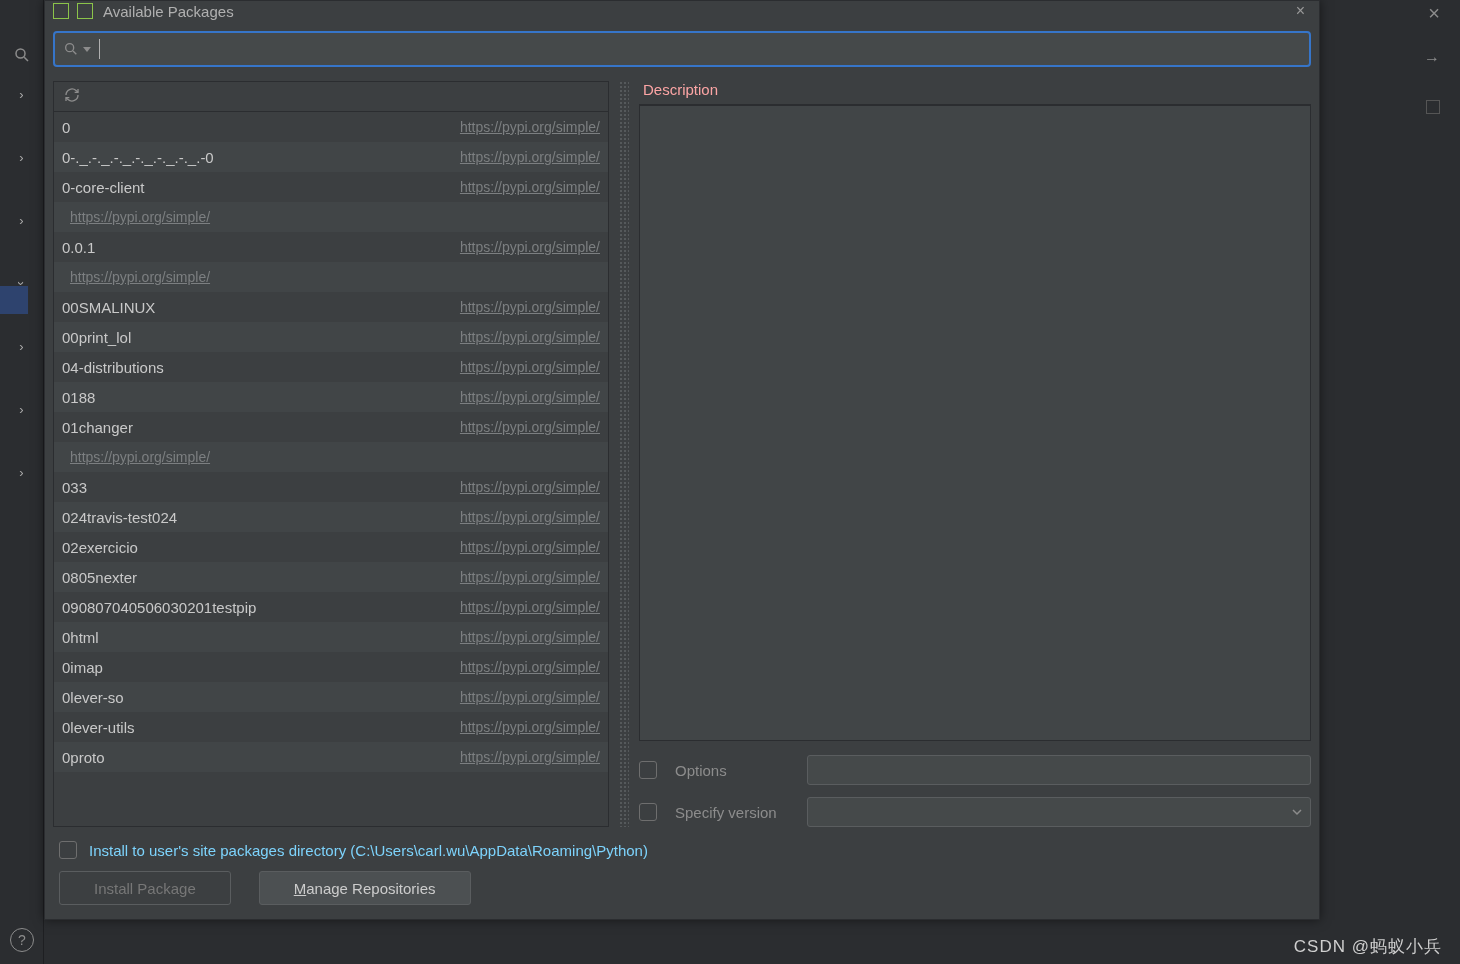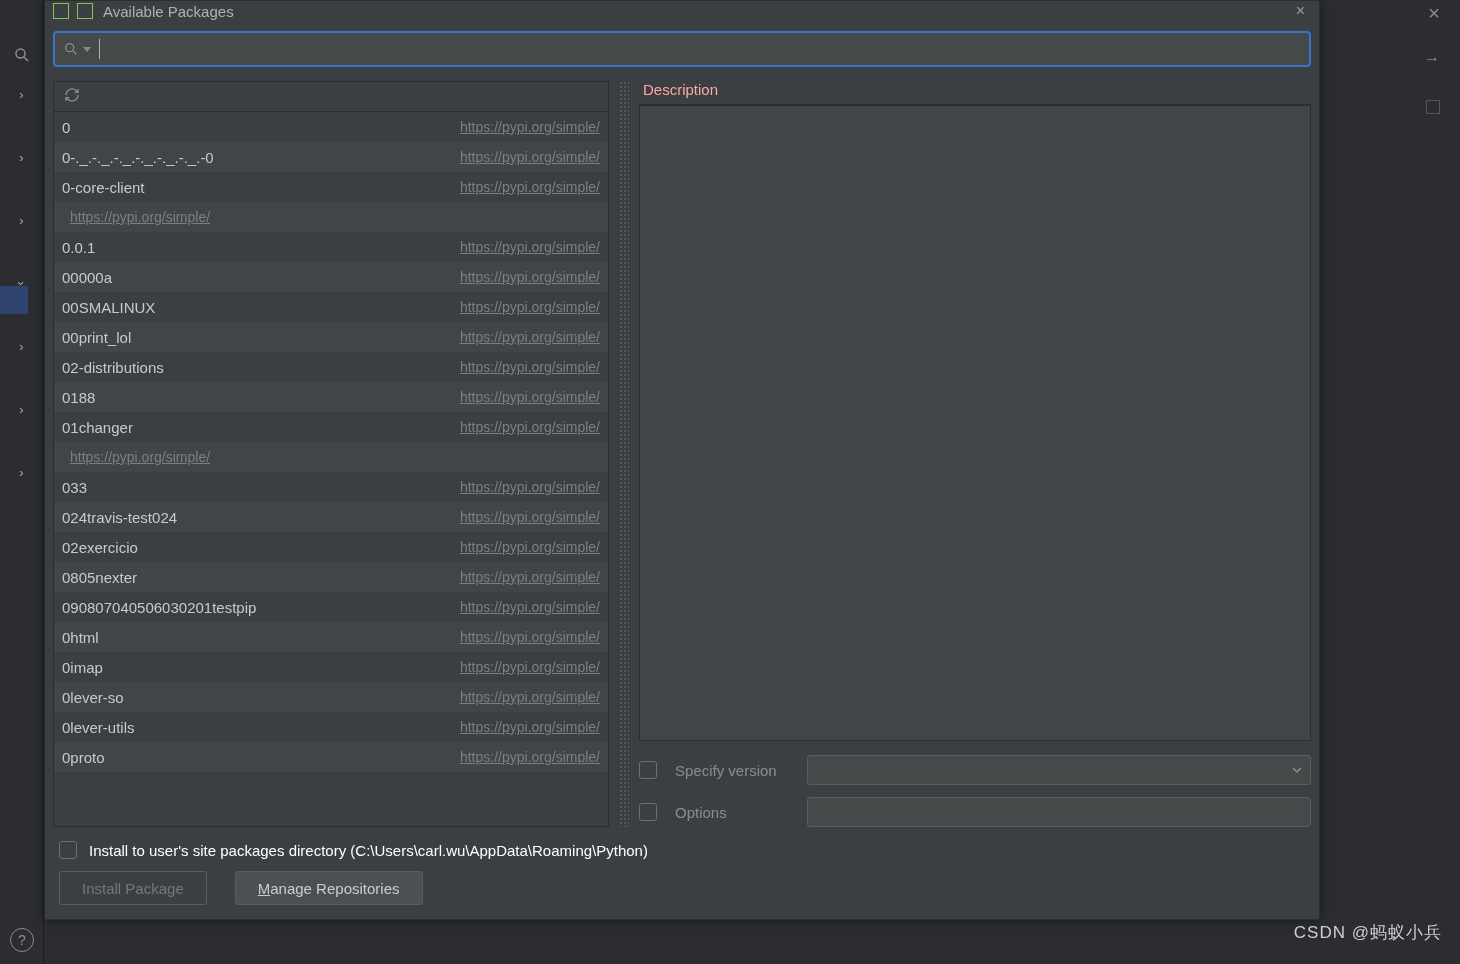--- a/index.html
+++ b/index.html
@@ -139,35 +139,35 @@
     color: #8c8c8c;
   }
   .combo .tri { margin-left: auto; }
   .txtfield {
     flex: 1; height: 30px; border: 1px solid #5a5d5f; border-radius: 3px;
     background: #45494a;
   }
   
   .bottom-row {
     padding: 6px 14px 12px 14px; display: flex; align-items: center;
-    gap: 12px; color: #ffffff; font-size: 15px;
+    gap: 12px; color: #7dd3fc; font-size: 15px;
   }
   .button-row {
     padding: 0 14px 14px 14px; display: flex; gap: 28px;
   }
   .btn {
-    height: 34px; padding: 0 22px; border: 1px solid #5a5d5f;
+    height: 34px; padding: 0 34px; border: 1px solid #5a5d5f;
     border-radius: 3px; background: #4c5052; color: #ccc;
     font-size: 15px; display: flex; align-items: center;
   }
   .btn.disabled { color: #777; background: #3c3f41; }
   .mnemonic { text-decoration: underline; }
   
   .watermark {
-    position: absolute; right: 18px; bottom: 20px;
+    position: absolute; right: 18px; bottom: 6px;
     color: #cfcfcf; font-size: 17px; letter-spacing: 1px;
   }
 </style>
 </head>
 <body>
 
 <div class="ide-gutter">
   <div class="ide-search">
     <svg width="18" height="18" viewBox="0 0 24 24" fill="none" stroke="#8c8c8c" stroke-width="2">
         <circle cx="10" cy="10" r="6"></circle>
@@ -243,33 +243,32 @@
             <span class="pkg-repo">https://pypi.org/simple/</span>
           </div>
           <div class="pkg-row">
             <span class="pkg-repo">https://pypi.org/simple/</span>
           </div>
           <div class="pkg-row">
             <span class="pkg-name">0.0.1</span>
             <span class="pkg-repo">https://pypi.org/simple/</span>
           </div>
           <div class="pkg-row">
-            <span class="pkg-name">00000a</span>
             <span class="pkg-repo">https://pypi.org/simple/</span>
           </div>
           <div class="pkg-row">
             <span class="pkg-name">00SMALINUX</span>
             <span class="pkg-repo">https://pypi.org/simple/</span>
           </div>
           <div class="pkg-row">
             <span class="pkg-name">00print_lol</span>
             <span class="pkg-repo">https://pypi.org/simple/</span>
           </div>
           <div class="pkg-row">
-            <span class="pkg-name">02-distributions</span>
+            <span class="pkg-name">04-distributions</span>
             <span class="pkg-repo">https://pypi.org/simple/</span>
           </div>
           <div class="pkg-row">
             <span class="pkg-name">0188</span>
             <span class="pkg-repo">https://pypi.org/simple/</span>
           </div>
           <div class="pkg-row">
             <span class="pkg-name">01changer</span>
             <span class="pkg-repo">https://pypi.org/simple/</span>
           </div>
@@ -318,37 +317,37 @@
           </div>
         </div>
     </div>
 
     <div class="vdivider"></div>
 
     <div class="desc-panel">
       <div class="desc-label">Description</div>
       <div class="desc-body"></div>
       <div class="option-rows">
+        <div class="opt-row">
+          <span class="chk"></span>
+          <span class="opt-label">Options</span>
+          <div class="txtfield"></div>
+        </div>
         <div class="opt-row">
           <span class="chk"></span>
           <span class="opt-label">Specify version</span>
           <div class="combo">
             <span></span>
             <span class="tri">
               <svg width="10" height="10" viewBox="0 0 10 10">
                   <path d="M1 3 L5 7 L9 3" fill="none" stroke="#8c8c8c" stroke-width="1.5"></path>
                 </svg>
             </span>
           </div>
         </div>
-        <div class="opt-row">
-          <span class="chk"></span>
-          <span class="opt-label">Options</span>
-          <div class="txtfield"></div>
-        </div>
       </div>
     </div>
   </div>
 
   <div class="bottom-row">
     <span class="chk"></span>
     <span>Install to user's site packages directory (C:\Users\carl.wu\AppData\Roaming\Python)</span>
   </div>
 
   <div class="button-row">

